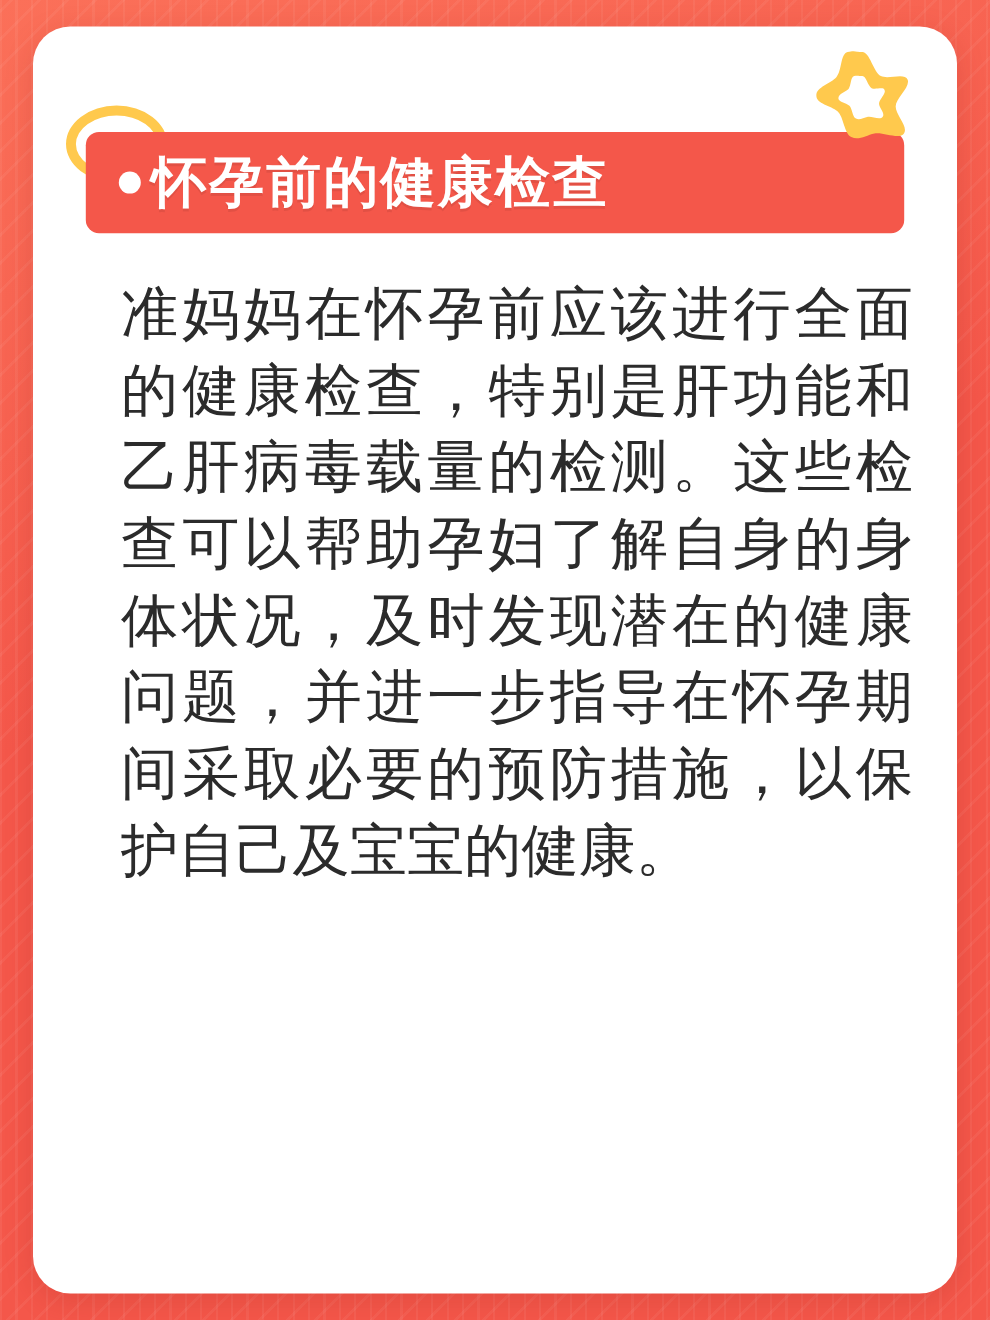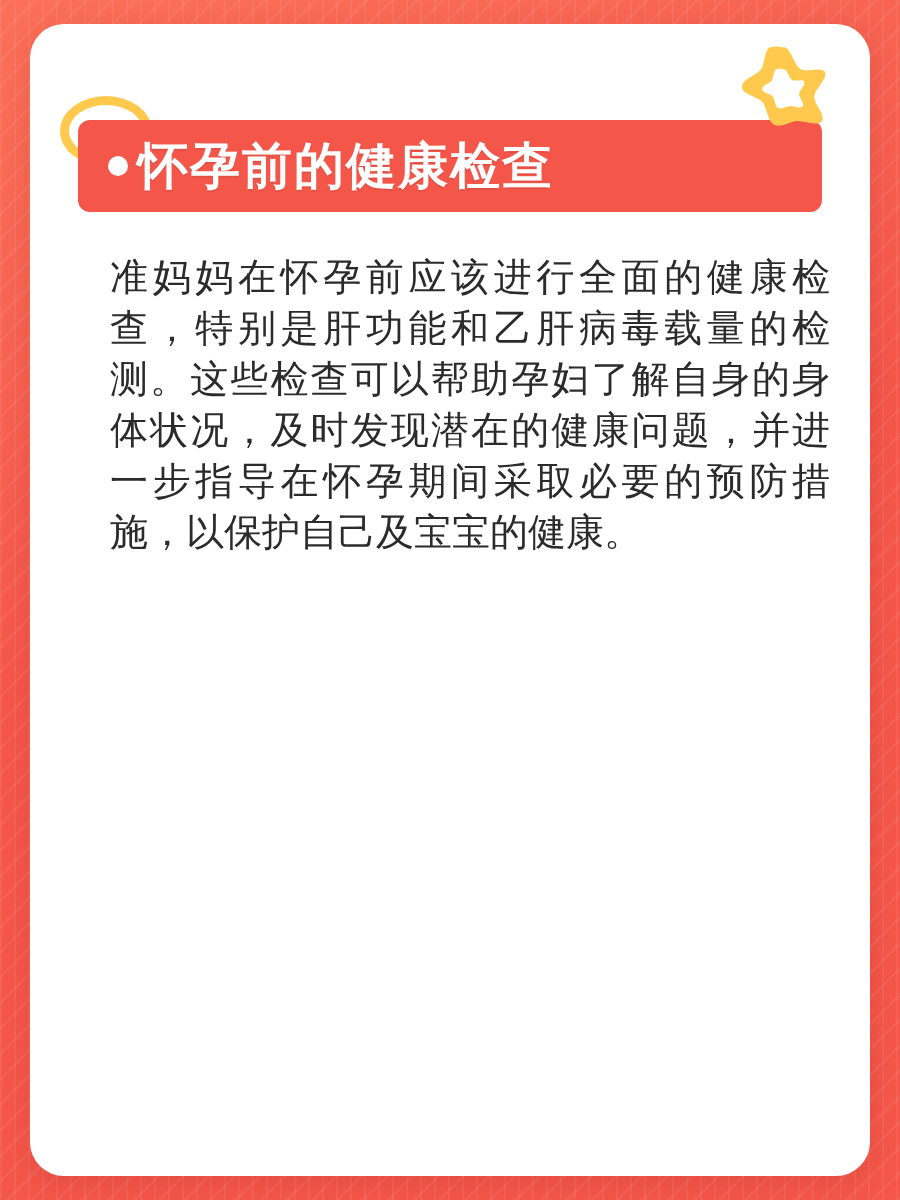--- a/index.html
+++ b/index.html
@@ -112,21 +112,21 @@
     text-shadow: 0 2px 0 rgba(0,0,0,0.07);
     text-align: center;
   }
 
   .body-text {
     position: absolute;
     left: 80px;
     top: 228px;
     width: 720px;
     font-family: Liberation Serif, serif;
-    font-size: 38px;
+    font-size: 52px;
     line-height: 1.34;
     color: #2b2b2b;
     letter-spacing: 0px;
     text-align: justify;
     text-justify: inter-character;
   }
 </style>
 </head>
 <body>
 

